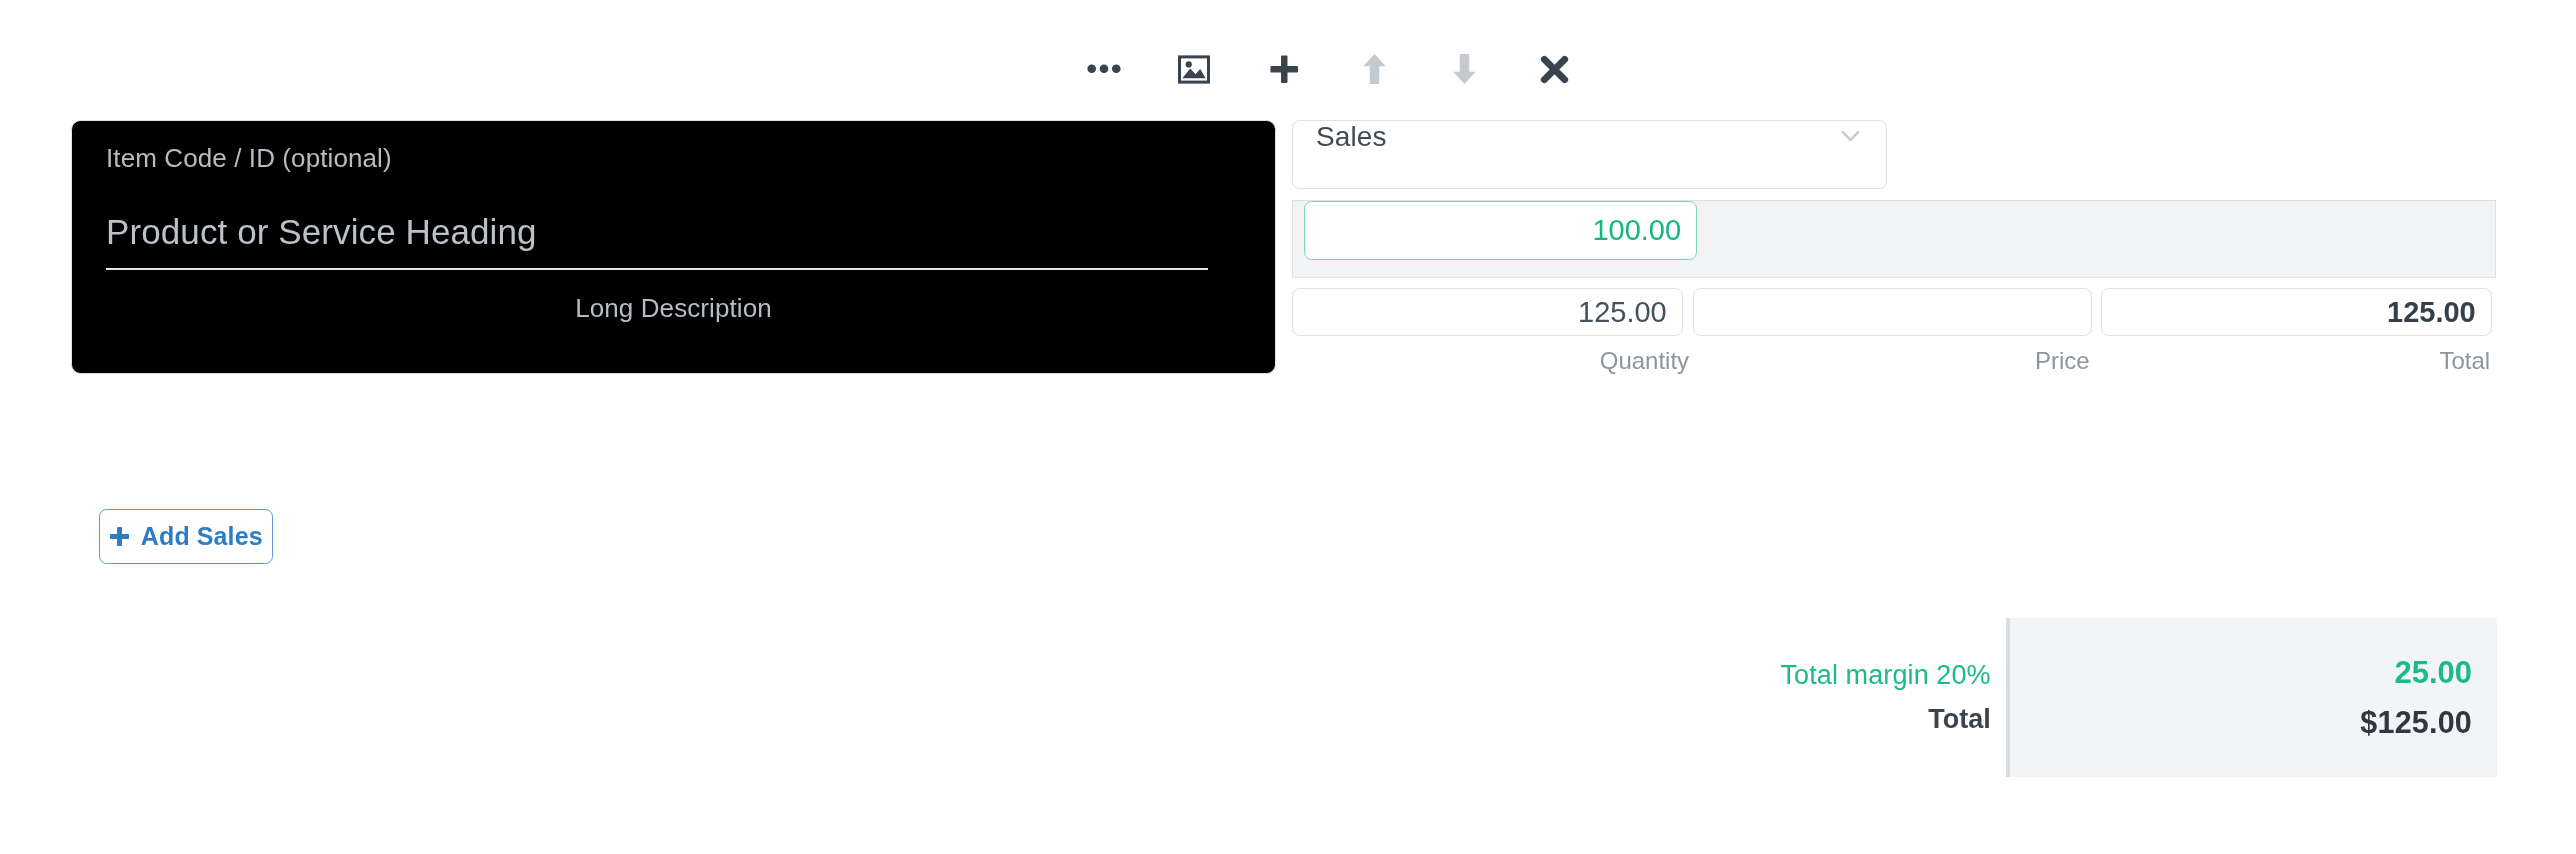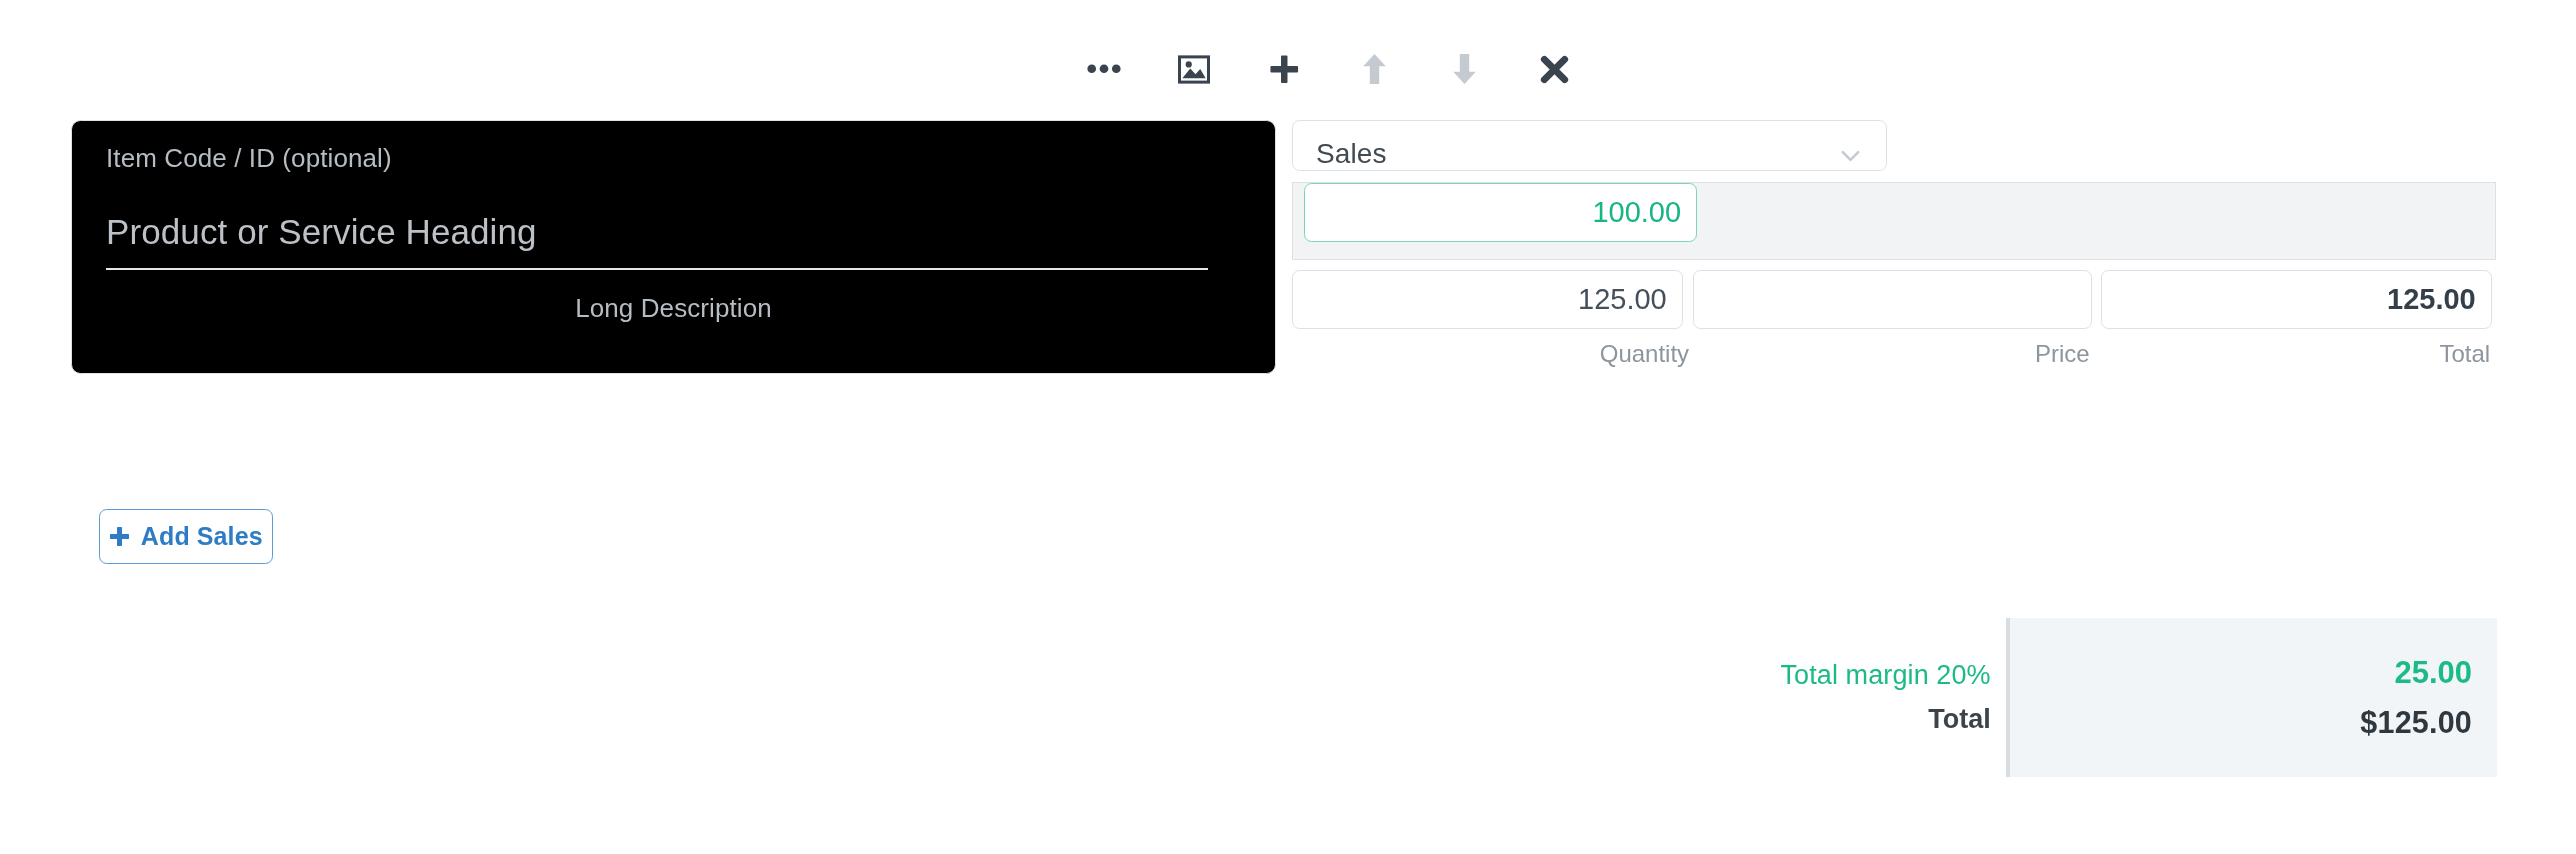--- a/index.html
+++ b/index.html
@@ -86,26 +86,26 @@
   .right-col {
     position: absolute;
     left: 1292px;
     top: 120px;
     width: 1204px;
   }
 
   
   .select-row { display: flex; gap: 11.4px; }
   .select-box {
-    height: 51px;
+    height: 69px;
     border: 1.9px solid #dde1e6;
     border-radius: 7.6px;
     background: #ffffff;
     display: flex;
-    align-items: flex-end;
+    align-items: flex-start;
     padding: 0 21px 0 23px;
     cursor: pointer;
   }
   .select-account { width: 595px; }
   .select-tax     { width: 597px; }
   .select-value {
     flex: 1;
     font-size: 28px;
     color: #414a52;
     letter-spacing: 0.1px;
@@ -161,21 +161,21 @@
     letter-spacing: 0.1px;
   }
 
   
   .amount-row {
     margin-top: 10.5px;
     display: flex;
     gap: 9.5px;
   }
   .amount-box {
-    height: 59px;
+    height: 48px;
     border: 1.9px solid #dde1e6;
     border-radius: 7.6px;
     background: #ffffff;
     display: flex;
     align-items: center;
     justify-content: flex-end;
     padding-right: 15.3px;
     font-size: 29px;
     color: #44505b;
     cursor: text;

